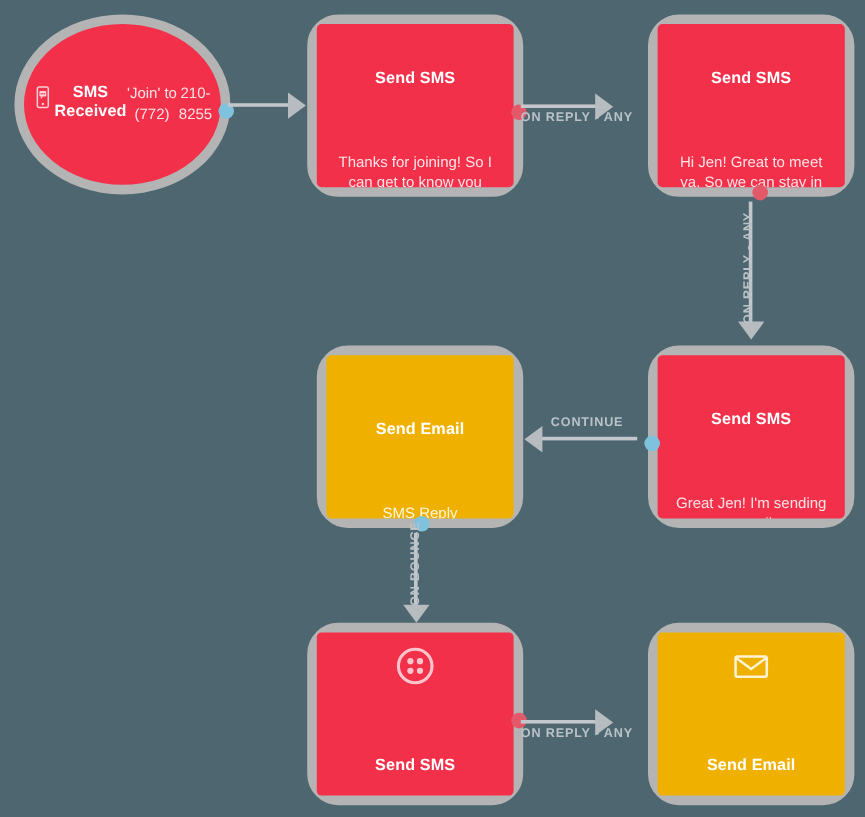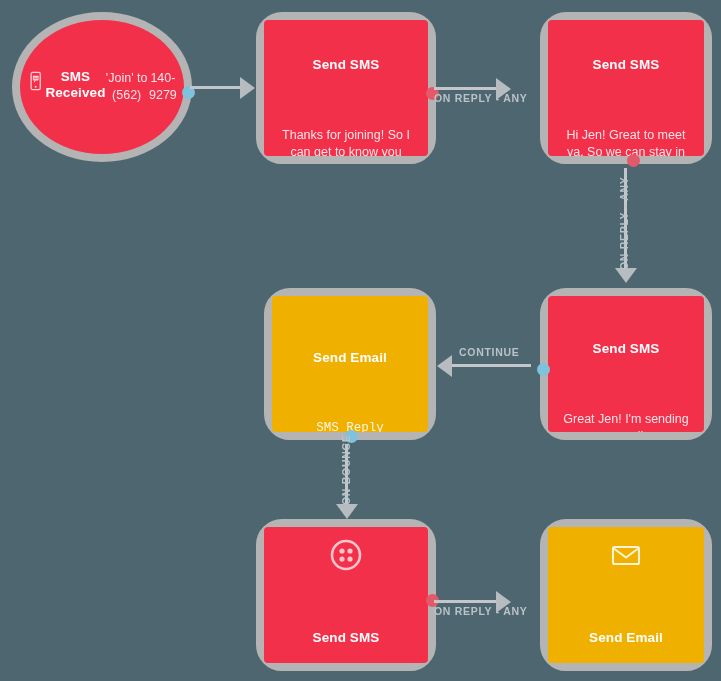--- a/index.html
+++ b/index.html
@@ -50,21 +50,21 @@
     margin-bottom:6px;
     letter-spacing:.1px;
   }
   .node-sub{
     color:#ffe2e6;
     font-size:12.5px;
     line-height:17px;
     text-align:center;
     max-width:130px;
   }
-  .node.amber .node-sub{color:#fff6dd;font-family:Liberation Mono, monospace;}
+  .node.amber .node-sub{color:#fff6dd;}
 
   
   .trigger{
     position:absolute;
     box-sizing:border-box;
     border-radius:50%;
     border:8px solid #b4b4b4;
     background:#b4b4b4;
   }
   .trigger-inner{
@@ -133,22 +133,22 @@
       <svg class="node-icon" viewBox="0 0 34 34" fill="none">
         <rect x="9" y="2" width="16" height="30" rx="2.5" stroke="#ffd0d7" stroke-width="2.2" fill="none"></rect>
         <rect x="12" y="8" width="10" height="8" rx="1.2" fill="#ffd0d7"></rect>
         <polygon points="14,16 14,20 17.5,16" fill="#ffd0d7"></polygon>
         <circle cx="14.5" cy="12" r="1" fill="#f2304a"></circle>
         <circle cx="17" cy="12" r="1" fill="#f2304a"></circle>
         <circle cx="19.5" cy="12" r="1" fill="#f2304a"></circle>
         <circle cx="17" cy="27" r="1.8" fill="#ffd0d7"></circle>
       </svg>
       <div class="node-title">SMS Received</div>
-      <div class="node-sub">'Join' to (562)</div>
-      <div class="node-sub">140-9279</div>
+      <div class="node-sub">'Join' to (772)</div>
+      <div class="node-sub">210-8255</div>
     </div>
     <div class="port blue" style="right:-11px;top:66px;"></div>
   </div>
 
   <div class="node red" style="left:256px;top:12px;width:180px;height:152px;">
     <div class="node-inner">
       <svg class="node-icon" viewBox="0 0 34 34">
         <circle cx="17" cy="17" r="14" stroke="#ffc4cc" stroke-width="2.6" fill="none"></circle>
         <circle cx="13" cy="13" r="2.6" fill="#ffc4cc"></circle>
         <circle cx="21" cy="13" r="2.6" fill="#ffc4cc"></circle>

